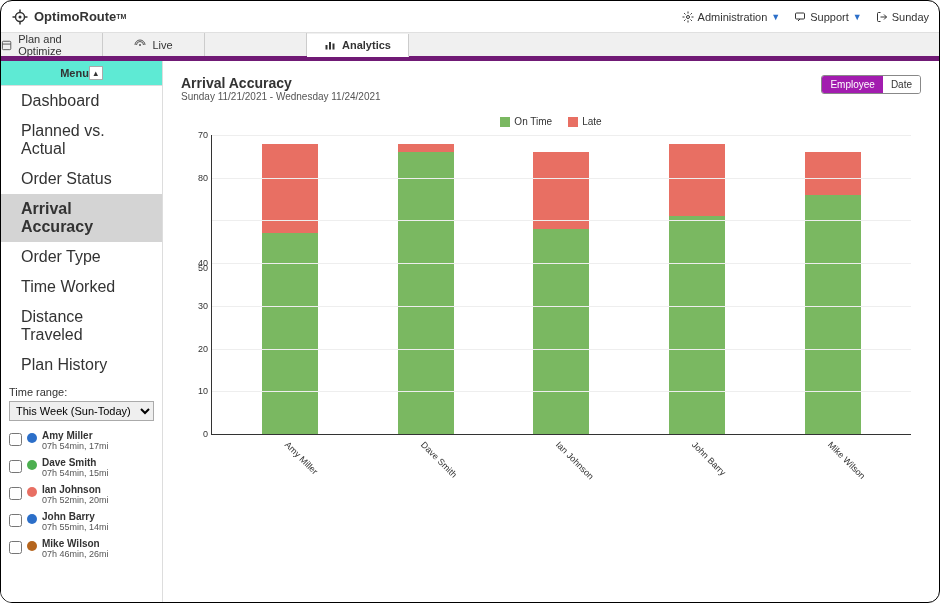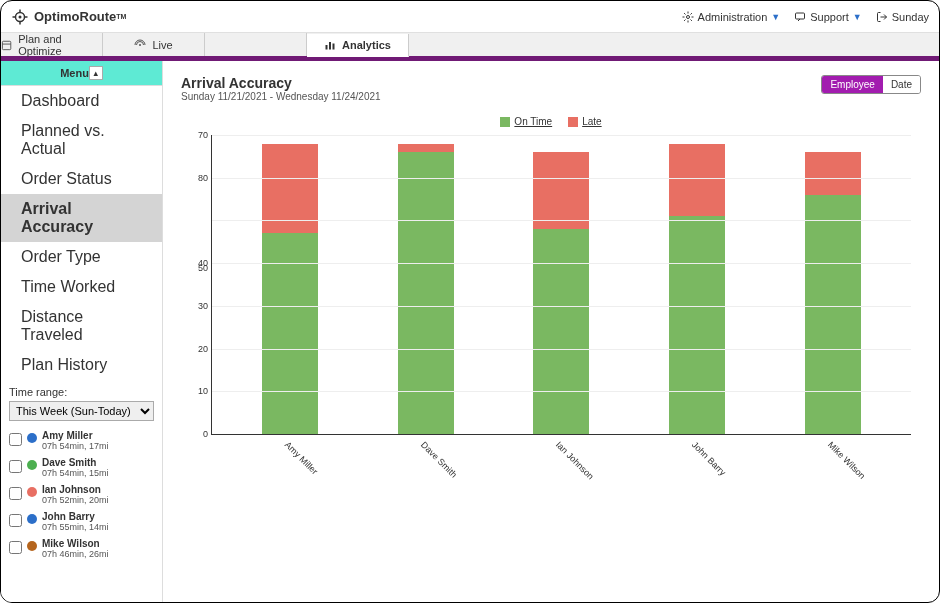--- a/index.html
+++ b/index.html
@@ -33,21 +33,21 @@
 .driver-info { display: flex; flex-direction: column; }
 .driver-name { font-size: 10px; font-weight: bold; }
 .driver-stats { font-size: 9px; color: #555; }
 .main { flex: 1; padding: 14px 18px; overflow: hidden; }
 .main-header { display: flex; justify-content: space-between; align-items: flex-start; margin-bottom: 8px; }
 .title-block h2 { font-size: 14px; font-weight: bold; }
 .title-block .subtitle { font-size: 10px; color: #555; }
 .toggle-group { display: flex; border-radius: 3px; overflow: hidden; border: 1px solid #888; }
 .toggle-btn { padding: 3px 8px; font-size: 10px; cursor: pointer; background: #fff; }
 .toggle-btn.active { background: #a21caf; color: #fff; }
-.chart-wrap { position: relative; margin-top: 14px; text-decoration: underline; }
+.chart-wrap { position: relative; margin-top: 14px; }
 .legend { display: flex; justify-content: center; gap: 16px; font-size: 10px; margin-bottom: 8px; }
 .legend-item { display: flex; align-items: center; gap: 4px; }
 .legend-sw { width: 10px; height: 10px; }
 .chart-canvas { position: relative; height: 300px; margin-left: 30px; margin-right: 10px; border-left: 1px solid #333; border-bottom: 1px solid #333; }
 .gridline { position: absolute; left: 0; right: 0; border-top: 1px solid #eee; }
 .ylabel { position: absolute; left: -24px; font-size: 9px; transform: translateY(-50%); text-align: right; width: 20px; }
 .bars { position: absolute; left: 0; right: 0; bottom: 0; top: 0; display: flex; justify-content: space-around; align-items: flex-end; padding: 0 10px; }
 .bar-col { width: 56px; display: flex; flex-direction: column; align-items: center; height: 100%; justify-content: flex-end; position: relative; }
 .seg { width: 100%; }
 .seg-ontime { background: #7ab861; }

